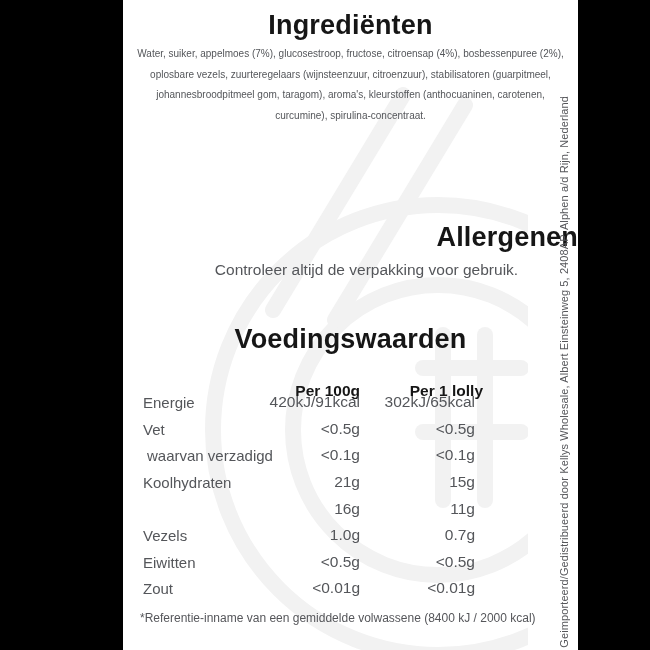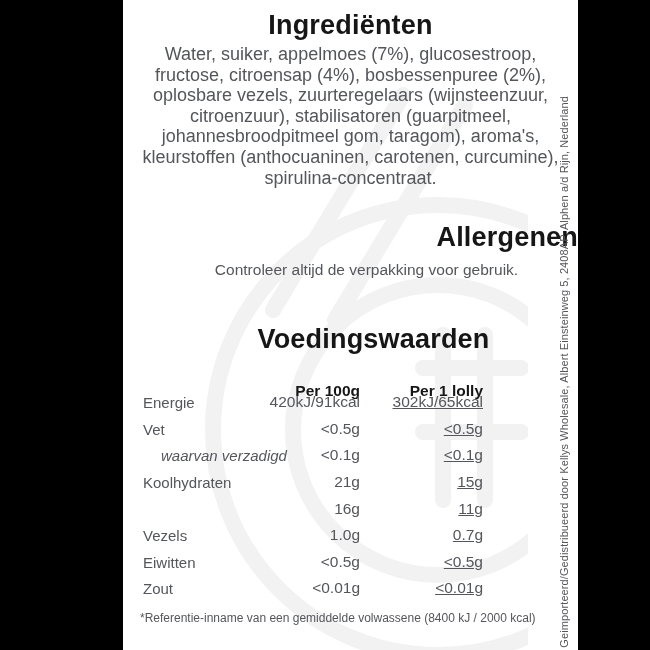--- a/index.html
+++ b/index.html
@@ -25,55 +25,55 @@
     text-align:center;
     font-weight:800;
     font-size:27px;line-height:30px;
     color:#161616;
     letter-spacing:0.2px;
   }
   .ing-title{top:10px;}
   .ing-text{
     position:absolute;top:44px;left:7px;right:7px;
     text-align:center;
-    font-size:18px;line-height:20.6px;
+    font-size:10px;line-height:20.6px;
     color:#54565a;
   }
   .alg-title{top:222px;text-align:right;}
   .alg-text{
     position:absolute;top:260px;left:0;width:100%;
     text-align:center;
     font-size:15.5px;line-height:20px;
     color:#54565a;
     margin-left:16px;
   }
-  .nut-title{top:324px;padding-left:23px;}
+  .nut-title{top:324px;}
   .ntable{
     position:absolute;left:20px;top:366px;width:340px;
   }
   .nheader{position:relative;height:22px;margin-top:16px;}
   .nheader .h1,.nheader .h2{
     position:absolute;top:0;
     font-weight:700;font-size:15.5px;color:#161616;white-space:nowrap;
   }
   .nheader .h1{right:123px;}
   .nheader .h2{right:0;}
   .nrows{position:absolute;left:0;top:23px;width:340px;}
   .nrow{position:relative;height:26.6px;}
   .nrow .nlabel{
     position:absolute;left:0;top:50%;transform:translateY(-50%);
     font-size:15px;color:#54565a;white-space:nowrap;
   }
-  .nrow.indent .nlabel{left:18px;font-style:italic;}
+  .nrow.indent .nlabel{left:4px;}
   .nrow .nv1,.nrow .nv2{
     position:absolute;top:50%;transform:translateY(-50%);
     font-size:15.5px;color:#54565a;white-space:nowrap;
   }
   .nrow .nv1{right:123px;}
-  .nrow .nv2{right:0;text-decoration:underline;}
+  .nrow .nv2{right:8px;}
   .footnote{
     position:absolute;left:17px;top:611px;right:30px;
     font-size:12px;color:#55565a;white-space:nowrap;
   }
   .side-text{
     position:absolute;right:8px;bottom:2px;
     writing-mode:vertical-rl;
     transform:rotate(180deg);
     font-size:11px;
     letter-spacing:0.1px;

